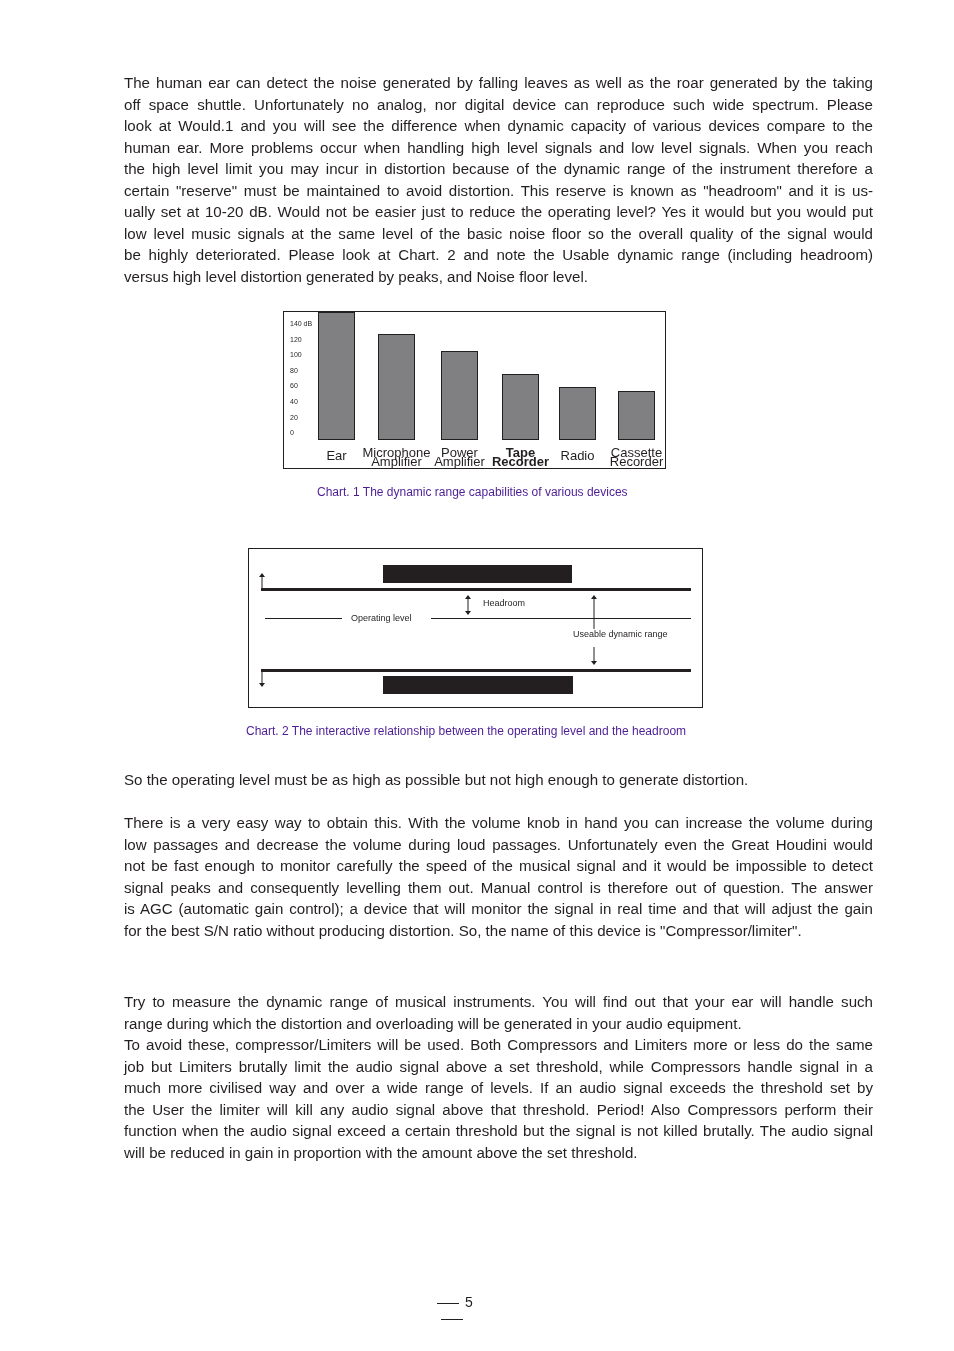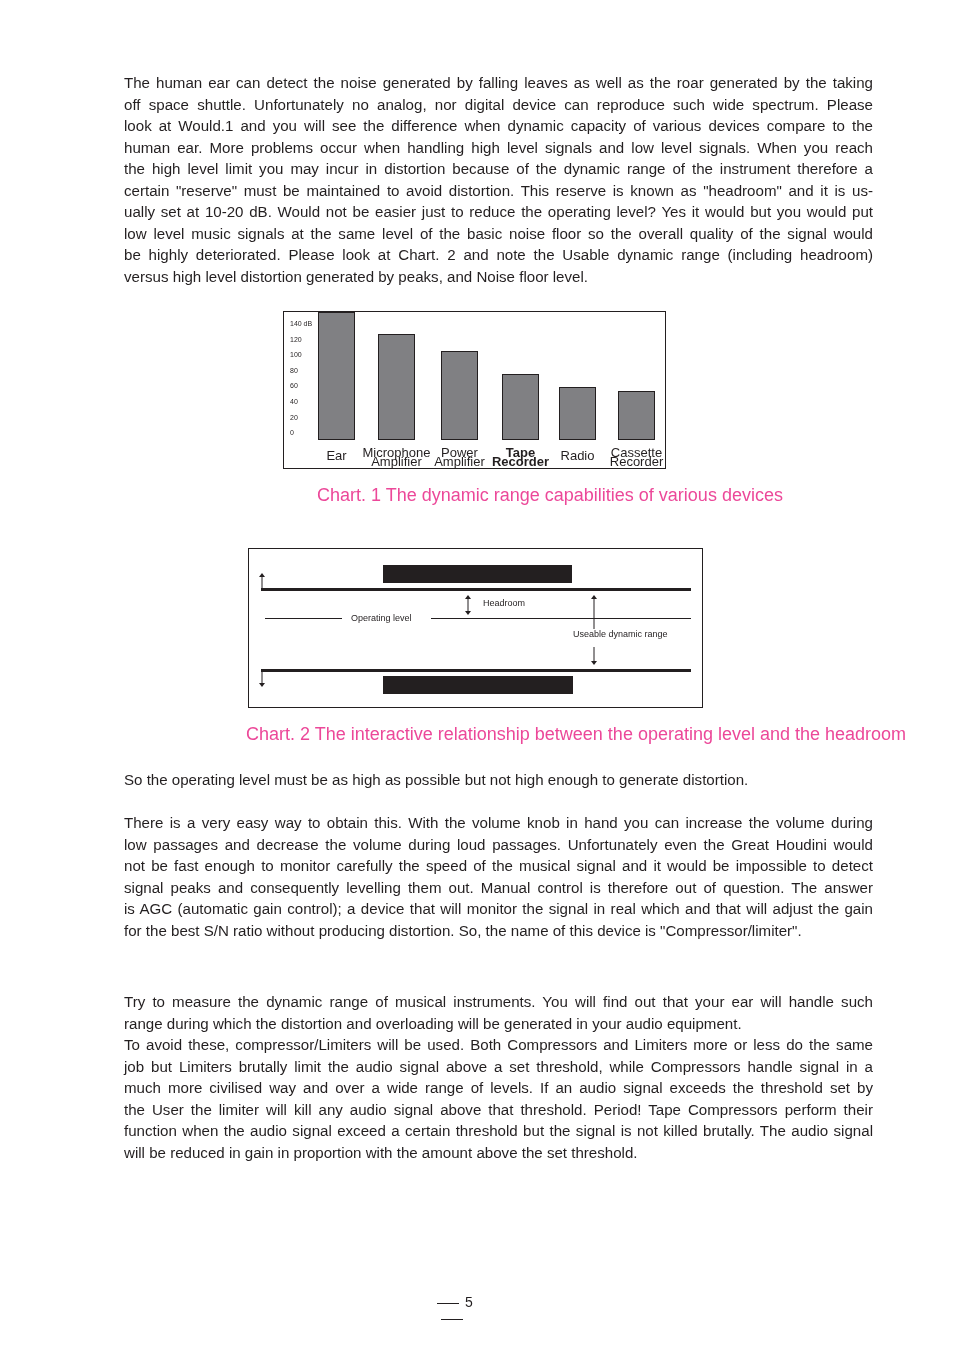--- a/index.html
+++ b/index.html
@@ -13,21 +13,21 @@
     #p2 { top: 769px; }
     #p3 { top: 812px; }
     #p4 { top: 991px; }
 
     
     #chart1 { position: absolute; left: 283px; top: 311px; width: 383px; height: 158px;
               border: 1px solid #231f20; box-sizing: border-box; }
     .ytick { position: absolute; left: 6px; font-size: 7px; line-height: 8px; color: #231f20; }
     .bar { position: absolute; bottom: 28px; background: #808083; border: 1px solid #231f20; box-sizing: border-box; }
     .xlabel { position: absolute; top: 136px; width: 70px; text-align: center; font-size: 13px; line-height: 9px; color: #231f20; }
-    .caption { position: absolute; font-size: 18px; color: #ec4899; white-space: nowrap; }
+    .caption { position: absolute; font-size: 12px; color: #4c1d95; white-space: nowrap; }
     #cap1 { left: 317px; top: 485px; }
     #cap2 { left: 246px; top: 724px; }
 
     
     #chart2 { position: absolute; left: 248px; top: 548px; width: 455px; height: 160px;
               border: 1px solid #231f20; box-sizing: border-box; }
     .c2abs { position: absolute; }
     .thick { background: #231f20; height: 3px; }
     .thin { background: #231f20; height: 1px; }
     .blk { background: #231f20; }
@@ -146,29 +146,29 @@
 <div id="cap2" class="caption">Chart. 2 The interactive relationship between the operating level and the headroom</div>
 
 <div id="p2" class="para">
     <span class="ln last">So the operating level must be as high as possible but not high enough to generate distortion.</span>
   </div>
 <div id="p3" class="para">
     <span class="ln">There is a very easy way to obtain this. With the volume knob in hand you can increase the volume during</span>
     <span class="ln"> low passages and decrease the volume during loud passages. Unfortunately even the Great Houdini would</span>
     <span class="ln">not be fast enough to monitor carefully the speed of the musical signal and it would be impossible to detect</span>
     <span class="ln">signal peaks and consequently levelling them out. Manual control is therefore out of question. The answer</span>
-    <span class="ln">is AGC (automatic gain control); a device that will monitor the signal in real which and that will adjust the gain</span>
+    <span class="ln">is AGC (automatic gain control); a device that will monitor the signal in real time and that will adjust the gain</span>
     <span class="ln last">for the best S/N ratio without producing distortion. So, the name of this device is "Compressor/limiter".</span>
   </div>
 <div id="p4" class="para">
     <span class="ln">Try to measure the dynamic range of musical instruments. You will find out that your ear will handle such</span>
     <span class="ln last">range during which the distortion and overloading will be generated in your audio equipment.</span>
     <span class="ln">To avoid these, compressor/Limiters will be used. Both Compressors and Limiters more or less do the same</span>
     <span class="ln">job but Limiters brutally limit the audio signal above a set threshold, while Compressors handle signal in a</span>
     <span class="ln">much more civilised way and over a wide range of levels. If an audio signal exceeds the threshold set by</span>
-    <span class="ln">the User the limiter will kill any audio signal above that threshold. Period!  Tape Compressors perform their</span>
+    <span class="ln">the User the limiter will kill any audio signal above that threshold. Period!  Also Compressors perform their</span>
     <span class="ln">function when the audio signal exceed a certain threshold but the signal is not killed brutally. The audio signal</span>
     <span class="ln last">will be reduced in gain in proportion with the amount above the set threshold.</span>
   </div>
 
 <div id="pagenum">
   <span class="dash"></span><span>5</span><span class="dash"></span>
 </div>
 
 </body></html>

